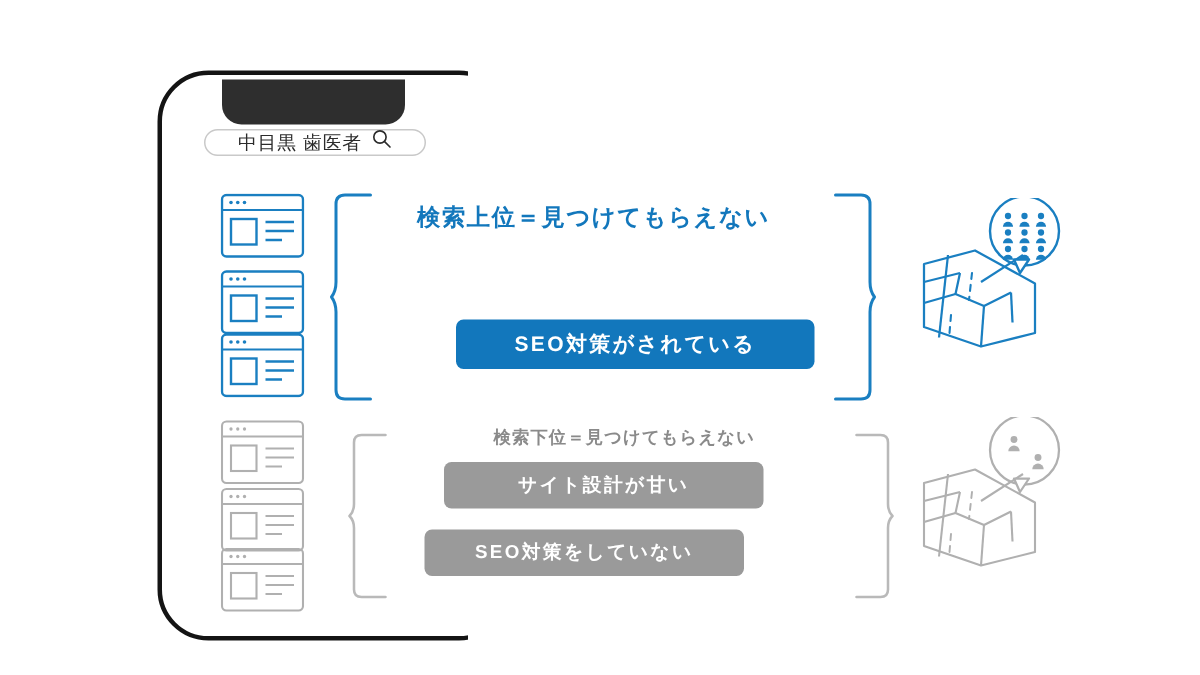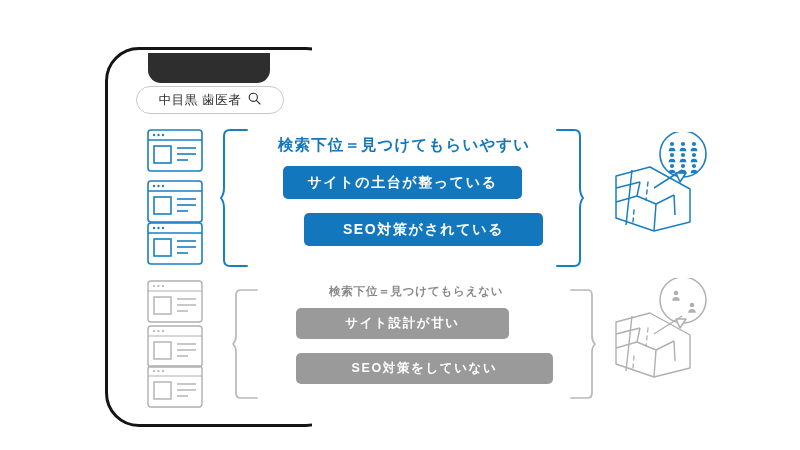--- a/index.html
+++ b/index.html
@@ -21,21 +21,21 @@
   .phone-mask{
     position:absolute;left:312px;top:40px;width:120px;height:400px;background:#fff;
   }
   .phone-notch{
     position:absolute;left:148px;top:53px;width:122px;height:30px;
     background:#2e2e2e;border-radius:0 0 13px 13px;
   }
 
   
   .search-pill{
-    position:absolute;left:136px;top:86px;width:148px;height:28px;
+    position:absolute;left:136px;top:86px;width:148px;height:18px;
     border:1.3px solid #c9c9c9;border-radius:14px;background:#fff;
     display:flex;align-items:center;justify-content:center;gap:7px;
     box-sizing:border-box;
   }
   .search-text{font-size:12.5px;color:#2b2b2b;letter-spacing:.6px;line-height:1;}
   .search-ico{display:block;}
 
   
   .card{position:absolute;width:56px;height:43px;}
   .card svg{display:block;}
@@ -61,21 +61,21 @@
   .btn{
     position:absolute;left:283px;width:239px;height:33px;
     border-radius:5px;display:flex;align-items:center;justify-content:center;
     color:#ffffff;font-weight:bold;white-space:nowrap;box-sizing:border-box;
   }
   .btn.blue{background:#1277bc;font-size:14px;letter-spacing:1.6px;}
   .btn.gray{background:#9a9a9a;font-size:12.5px;letter-spacing:1.6px;}
   #btn-b1{top:166px;}
   #btn-b2{top:213px;margin-left:21px;}
   #btn-g1{top:308px;height:31px;left:296px;width:213px;}
-  #btn-g2{top:353px;height:31px;left:296px;width:257px;}
+  #btn-g2{top:353px;height:31px;left:283px;width:213px;}
 
   
   .map{position:absolute;}
   .map svg{display:block;}
 </style>
 </head>
 <body>
 
 <div id="stage">
 
@@ -190,24 +190,23 @@
       <path d="M25 2 H9 Q4 2 4 7 V48 Q4 53 1 56 Q4 59 4 64 V105 Q4 110 9 110 H25" fill="none" stroke="#b9b9b9" stroke-width="1.7" stroke-linecap="round" stroke-linejoin="round"></path>
     </svg>
   </div>
 
   <div class="brk" style="left:570px;top:288px;">
     <svg width="26" height="112" viewBox="0 0 26 112">
       <path d="M1 2 H17 Q22 2 22 7 V48 Q22 53 25 56 Q22 59 22 64 V105 Q22 110 17 110 H1" fill="none" stroke="#b9b9b9" stroke-width="1.7" stroke-linecap="round" stroke-linejoin="round"></path>
     </svg>
   </div>
 
-  <div class="head-blue">検索下位＝見つけてもらいやすい</div>
+  <div class="head-blue">検索上位＝見つけてもらえない</div>
   <div class="head-gray">検索下位＝見つけてもらえない</div>
 
-  <div class="btn blue" id="btn-b1">サイトの土台が整っている</div>
   <div class="btn blue" id="btn-b2">SEO対策がされている</div>
   <div class="btn gray" id="btn-g1">サイト設計が甘い</div>
   <div class="btn gray" id="btn-g2">SEO対策をしていない</div>
 
   <div class="map" style="left:604px;top:132px;">
     <svg width="110" height="110" viewBox="0 0 110 110">
 
       <g fill="none" stroke="#1a7fc1" stroke-width="1.5" stroke-linejoin="round">
         <path d="M12 44 L46 35 L86 57 L86 90 L50 99 L12 86 Z"></path>
         <path d="M12 56 L36 50"></path>

